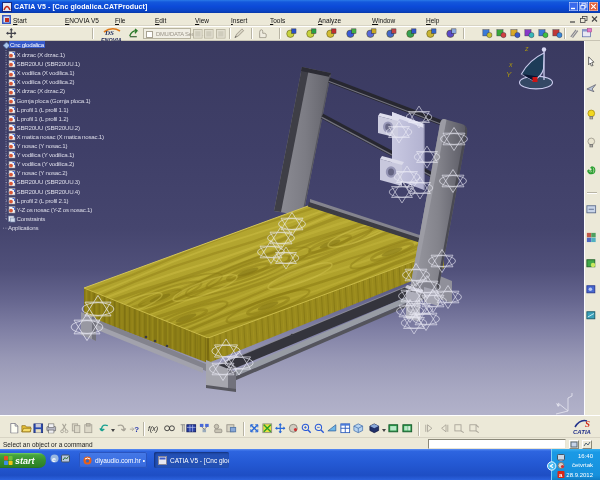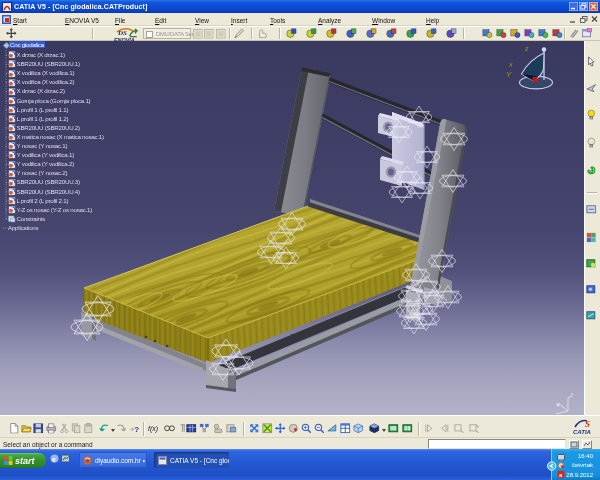--- a/index.html
+++ b/index.html
@@ -100,21 +100,21 @@
     </span>
   </div>
 <div class="toolbar"></div>
 <span class="tbi" style="left:6px;top:28px;width:12px;height:12px">
     <svg width="12" height="12">
       <path d="M6,1 L6,11 M1,6 L11,6" stroke="#44444c" stroke-width="1.4"></path>
       <path d="M6,0 l2,2.5 h-4 Z M6,12 l2,-2.5 h-4 Z M0,6 l2.5,-2 v4 Z M12,6 l-2.5,-2 v4 Z" fill="#44444c"></path>
     </svg>
   </span>
 <span class="sep" style="left:92px;top:28px;height:11px"></span>
-<span style="position:absolute;left:113px;top:26px;width:30px;height:17px">
+<span style="position:absolute;left:100px;top:26px;width:30px;height:17px">
     <svg width="30" height="15">
       <path d="M4,6 Q12,0 20,5" stroke="#e07818" stroke-width="1.6" fill="none"></path>
       <text x="5" y="9" font-size="7" font-weight="bold" font-style="italic" fill="#223060" font-family="Liberation Serif">DS</text>
       <text x="1" y="15.5" font-size="5.4" font-weight="bold" font-style="italic" fill="#20285a">ENOVIA</text>
     </svg>
   </span>
 <span class="tbi" style="left:128px;top:28px;width:13px;height:13px">
     <svg width="13" height="13">
       <path d="M2,9 Q4,3 10,3 L8,1 M10,3 L8,6" stroke="#2a7a2a" stroke-width="1.6" fill="none"></path>
       <path d="M2,10 l8,0" stroke="#184a18" stroke-width="1.2"></path>

